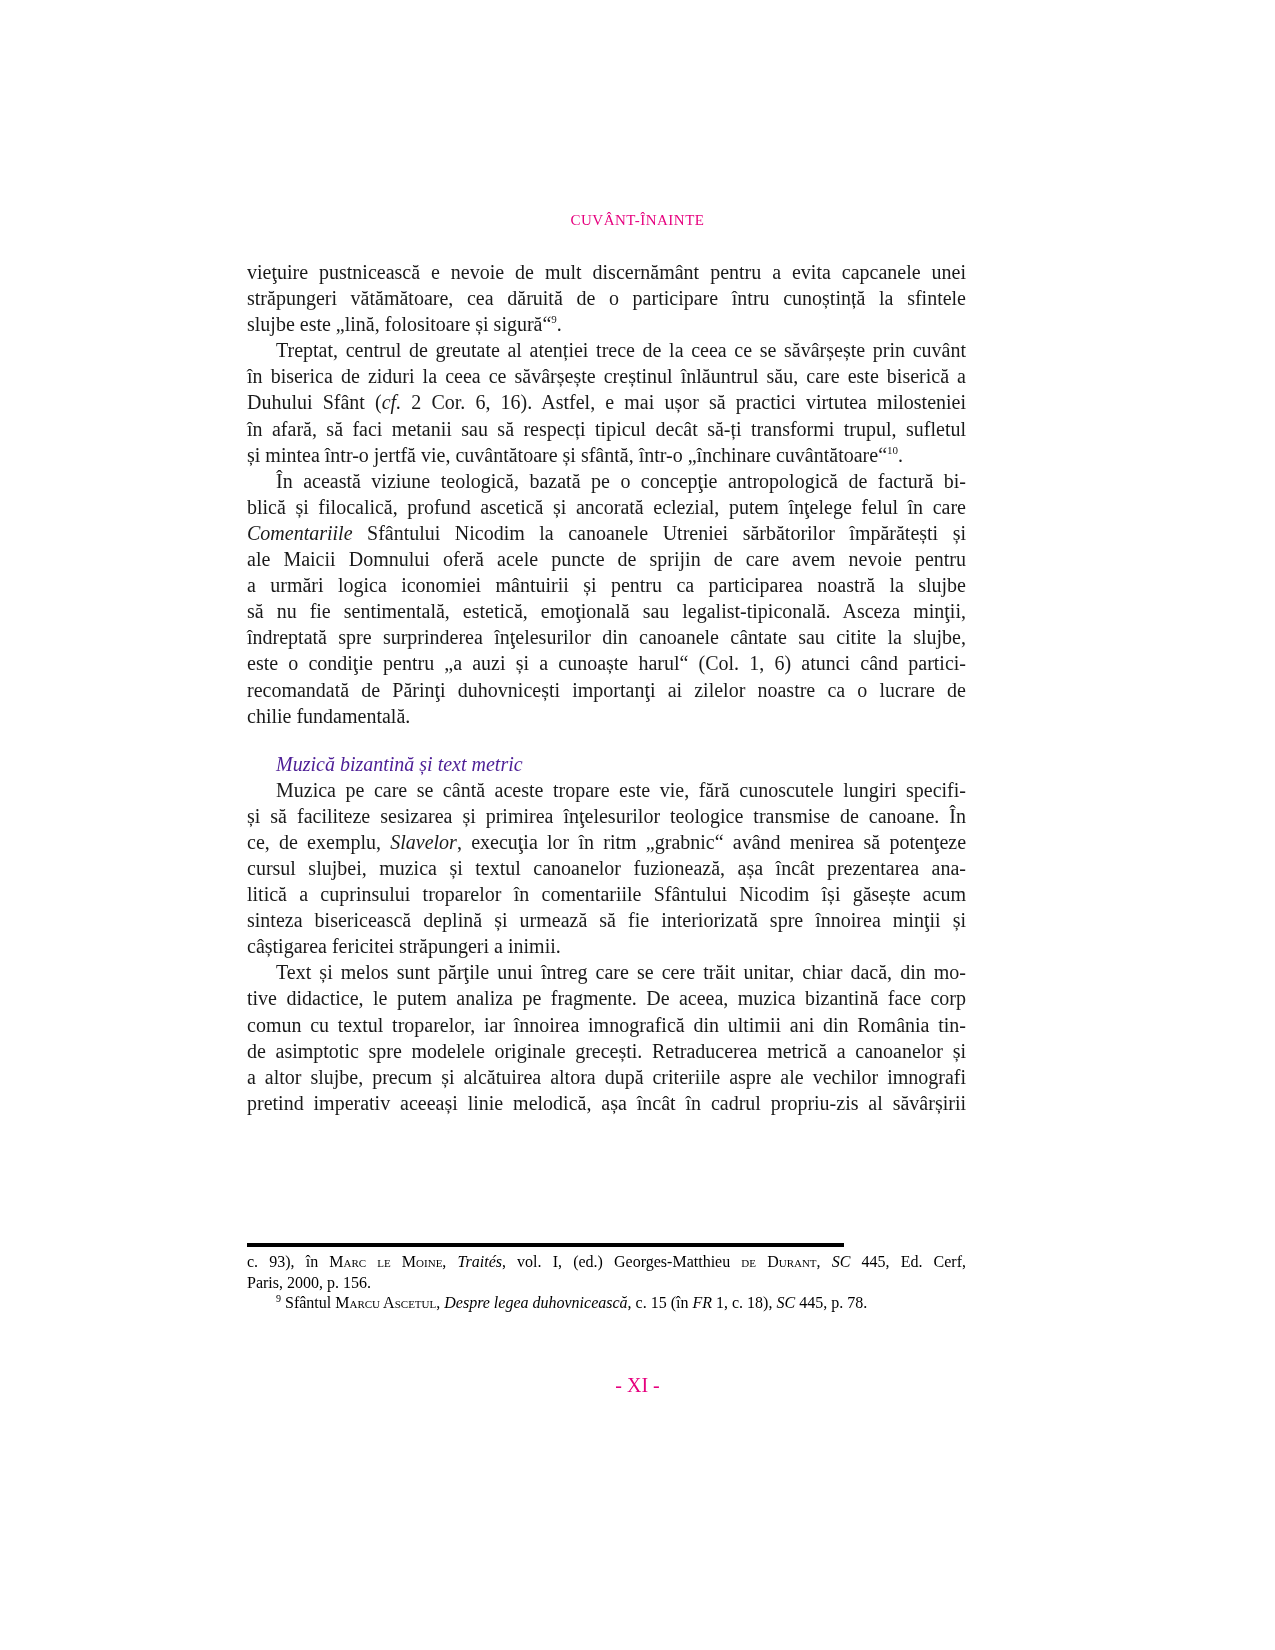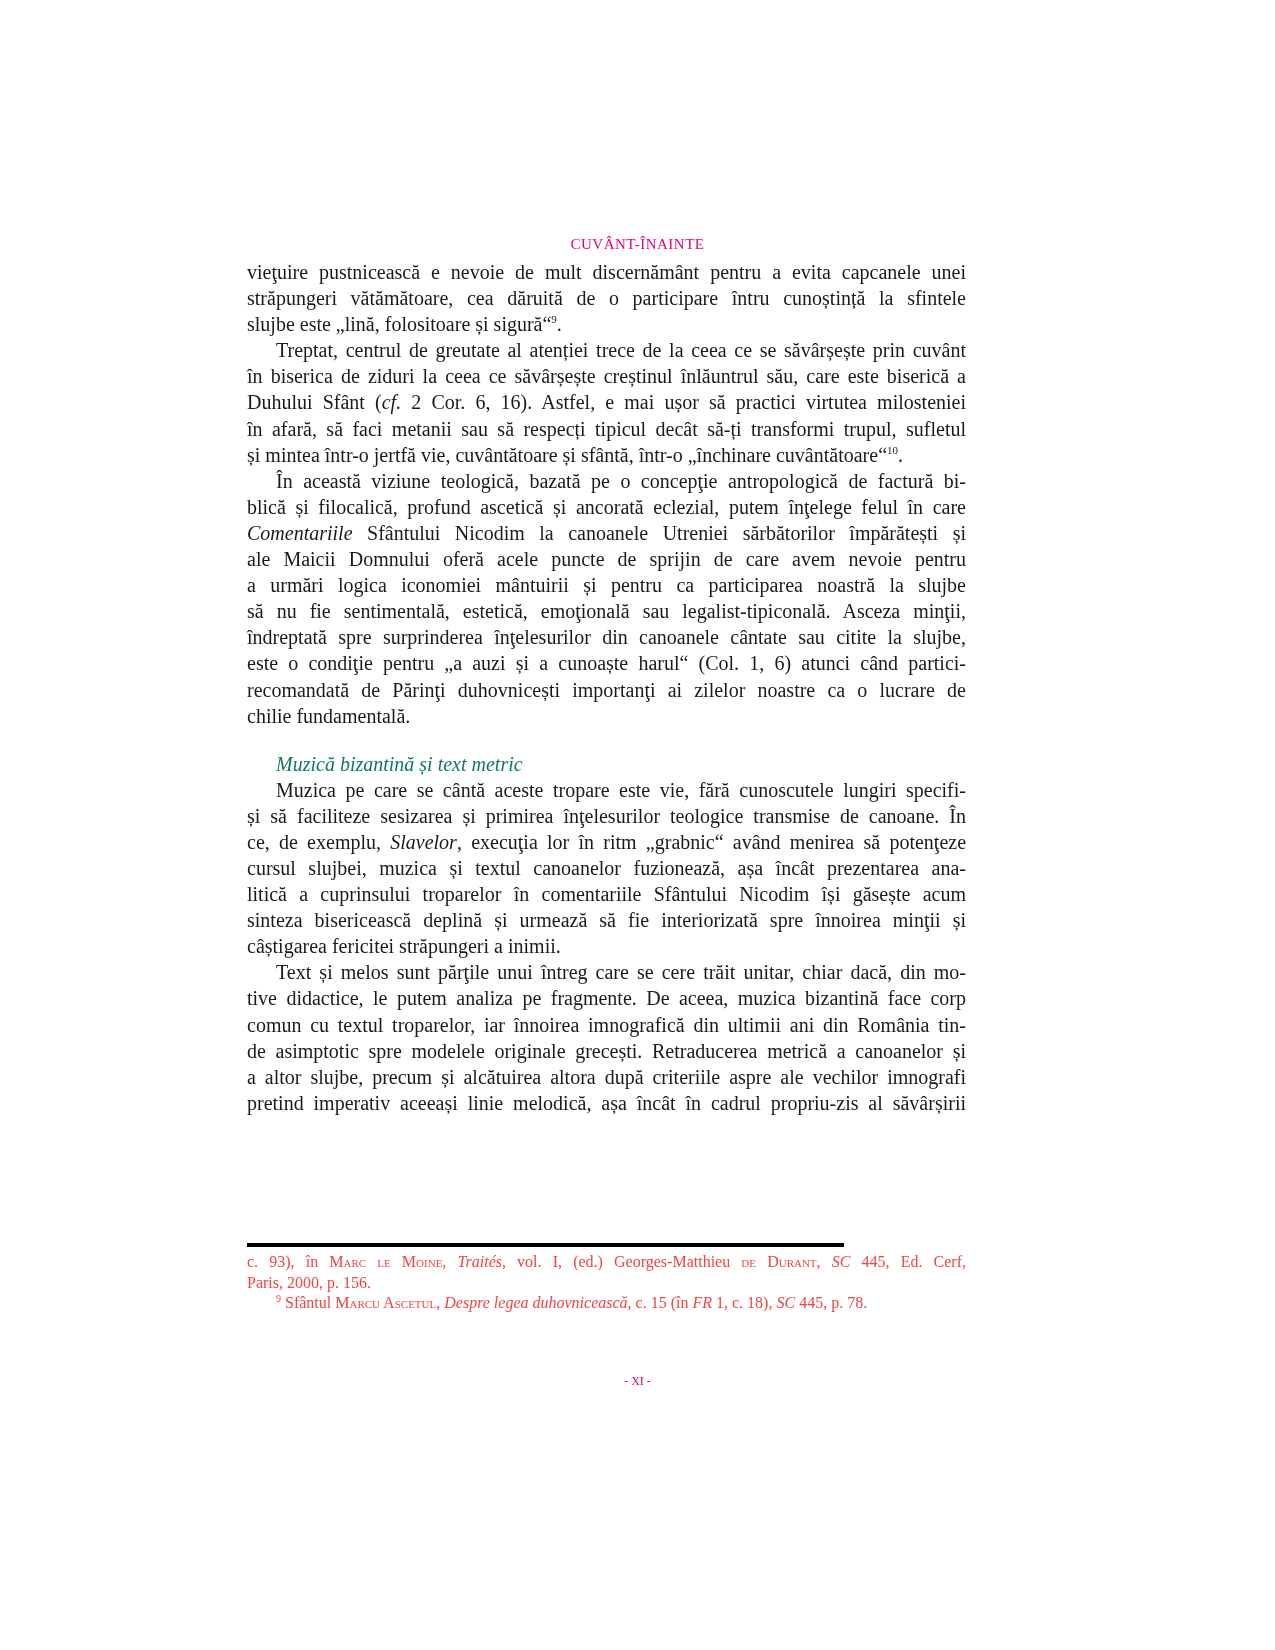--- a/index.html
+++ b/index.html
@@ -1,56 +1,56 @@
 <!DOCTYPE html>
 <html><head>
   <meta charset="utf-8">
   <style>
     html, body { margin: 0; padding: 0; background: #ffffff; }
     body { width: 1275px; height: 1650px; position: relative; overflow: hidden; }
     .page { position: absolute; left: 0; top: 0; width: 1275px; height: 1650px; background: #fff; }
     .running-head {
-      position: absolute; top: 236px; left: 0; width: 1275px; text-align: center;
+      position: absolute; top: 212px; left: 0; width: 1275px; text-align: center;
       font-family: "Liberation Serif", "DejaVu Serif", serif; font-size: 15px;
       letter-spacing: 0.5px; color: #e6007e;
     }
     .body-text {
       position: absolute; left: 247px; top: 259px; width: 719px;
       font-family: "Liberation Serif", "DejaVu Serif", serif;
       font-size: 20px; color: #1a1a1a;
     }
     .line {
       height: 26.1px; line-height: 26.1px; white-space: nowrap;
       text-align: justify; text-align-last: justify; overflow: visible;
     }
     .line.last { text-align-last: left; }
     .line.indent { padding-left: 29px; }
     .gap { height: 22px; }
     .section-heading {
       height: 26px; line-height: 26px; padding-left: 29px;
-      color: #0f766e; font-style: italic;
+      color: #4c1d95; font-style: italic;
     }
     sup { font-size: 11px; line-height: 0; vertical-align: 8px; }
     i { font-style: italic; margin-top: 24px; }
     .sc { font-variant: small-caps; }
     .rule {
       position: absolute; left: 247px; top: 1243px; width: 597px; height: 4px; background: #000;
     }
     .footnotes {
       position: absolute; left: 247px; top: 1252px; width: 719px;
       font-family: "Liberation Serif", "DejaVu Serif", serif;
-      font-size: 16px; color: #ef4444;
+      font-size: 16px; color: #000000;
     }
     .fn-line { height: 20.5px; line-height: 20.5px; white-space: nowrap; text-align: justify; text-align-last: justify; }
     .fn-line.last { text-align-last: left; }
     .fn-line.indent { padding-left: 29px; }
     .fn-line sup { font-size: 10px; vertical-align: 6px; }
     .page-number {
       position: absolute; top: 1374px; left: 0; width: 1275px; text-align: center;
-      font-family: "Liberation Serif", "DejaVu Serif", serif; font-size: 12px; color: #e6007e;
+      font-family: "Liberation Serif", "DejaVu Serif", serif; font-size: 20px; color: #e6007e;
     }
   </style>
 </head>
 <body>
 
 <div class="page">
   <div class="running-head">CUVÂNT-ÎNAINTE</div>
 
   <div class="body-text">
 

